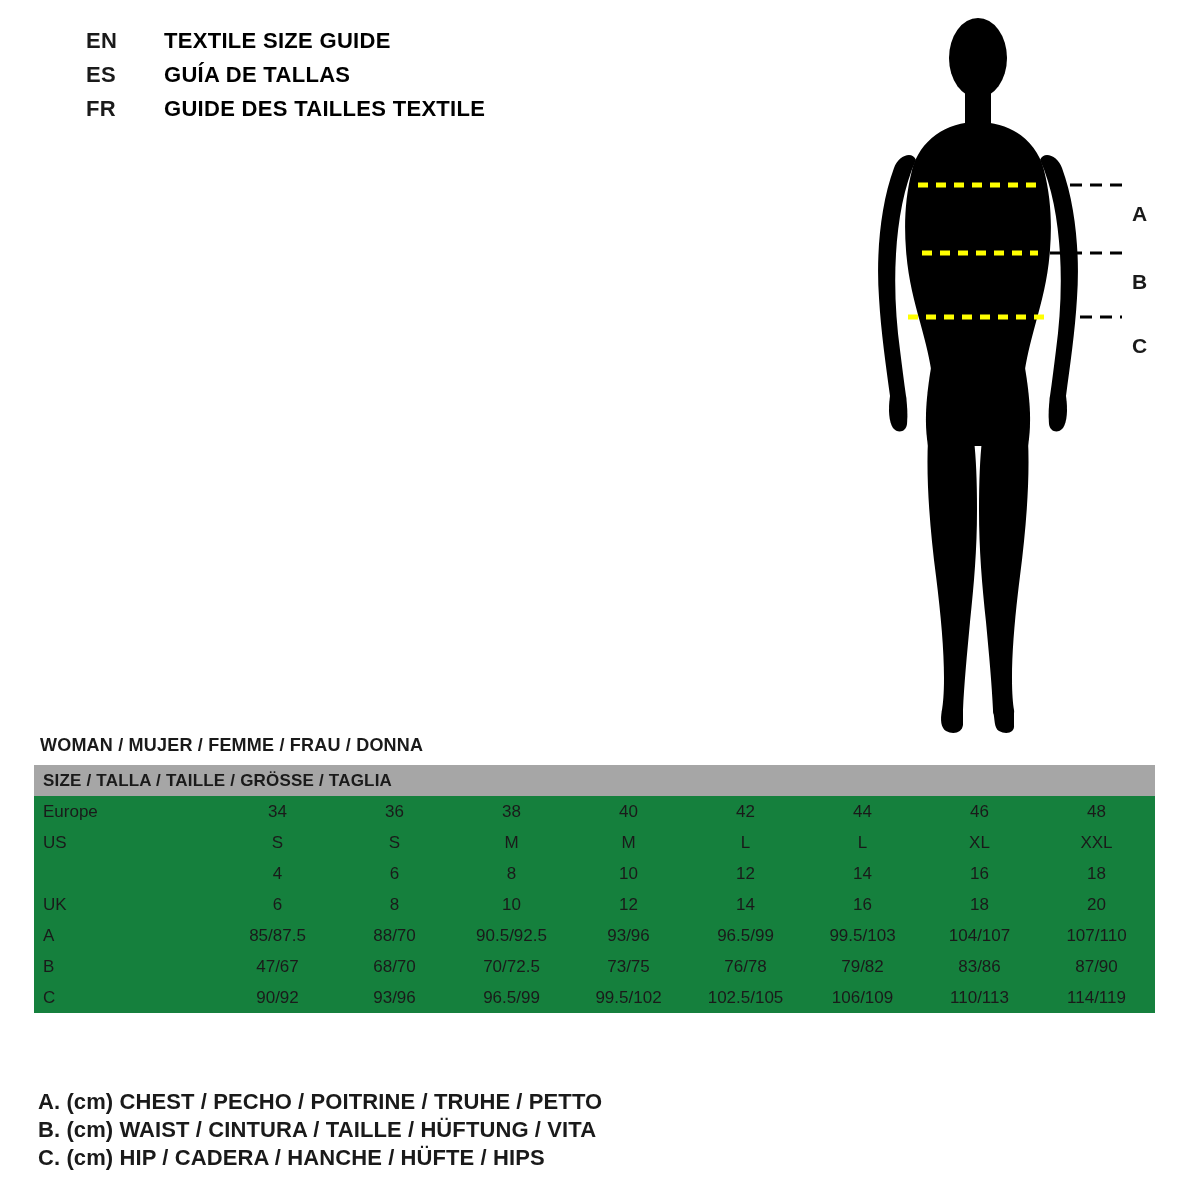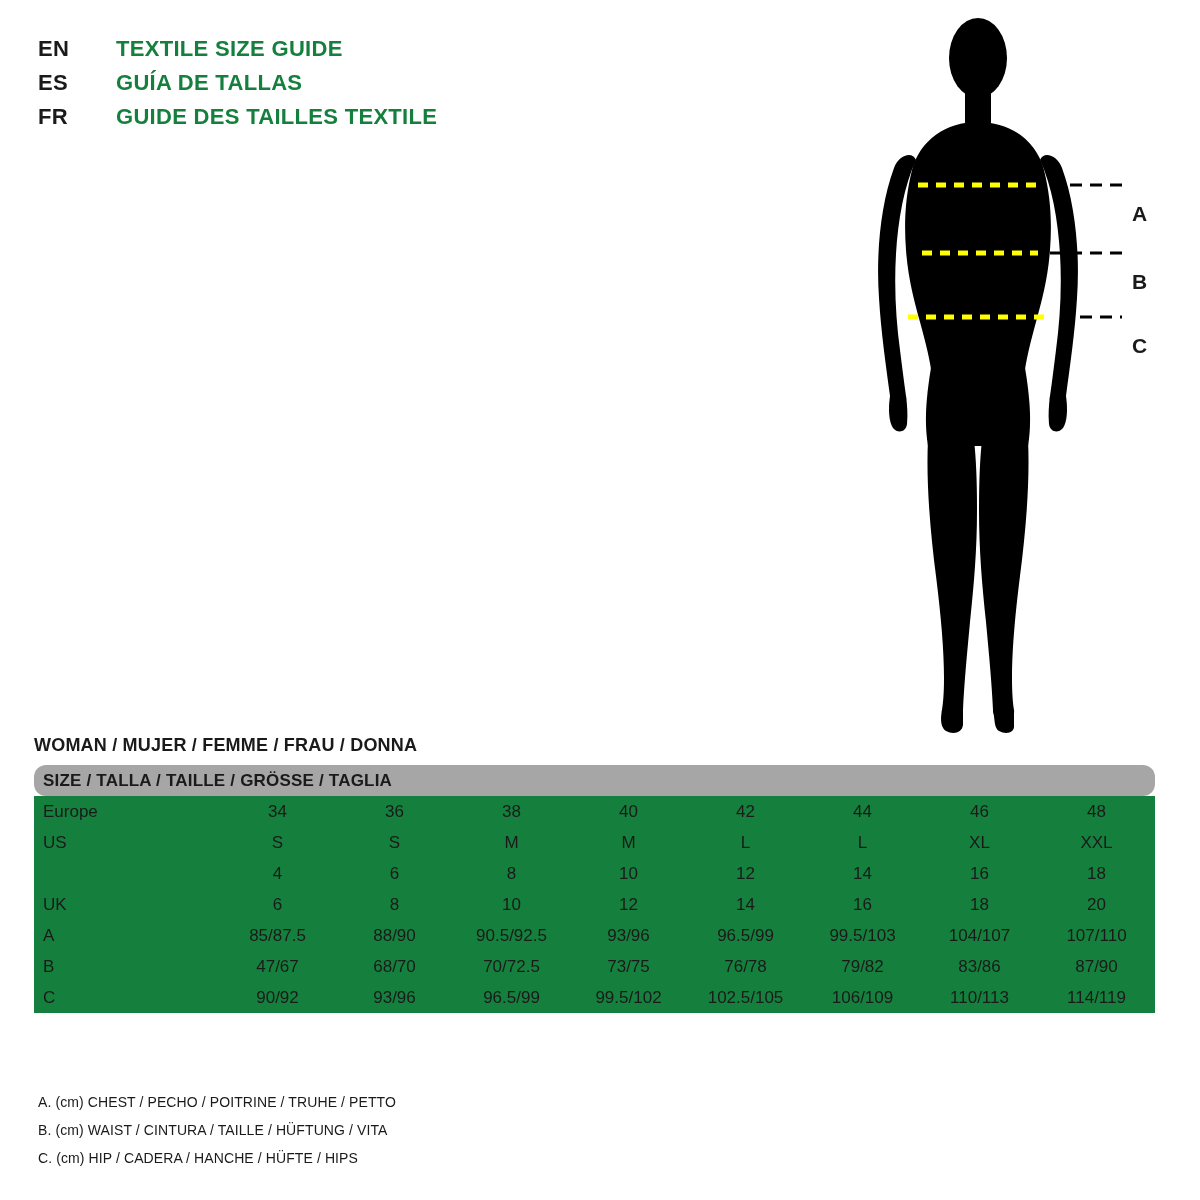--- a/index.html
+++ b/index.html
@@ -18,35 +18,36 @@
 
   
   #lang-block {
     position: absolute;
     left: 38px;
     top: 28px;
     width: 640px;
   }
   .lang-row {
     display: flex;
-    align-items: flex-end;
+    align-items: flex-start;
     height: 34px;
+    margin-left: 48px;
   }
   .lang-code {
     width: 78px;
     font-size: 22px;
     font-weight: bold;
     letter-spacing: .3px;
     color: #1a1a1a;
   }
   .lang-title {
     font-size: 22px;
     font-weight: bold;
     letter-spacing: .3px;
-    color: #15803d;
+    color: #000000;
     white-space: nowrap;
   }
 
   
   #figure-area {
     position: absolute;
     left: 860px;
     top: 10px;
     width: 330px;
     height: 730px;
@@ -66,62 +67,62 @@
     left: 34px;
     top: 735px;
     width: 1140px;
   }
   #gender-label {
     font-size: 18px;
     font-weight: bold;
     letter-spacing: .2px;
     margin-bottom: 9px;
     color: #1a1a1a;
+    margin-left: 6px;
   }
   table {
     border-collapse: collapse;
     width: 1115px;
     table-layout: fixed;
   }
   th, td {
     font-size: 17px;
     color: #1a1a1a;
     padding: 0;
     height: 31px;
     vertical-align: middle;
   }
   th.header-cell {
     background: #a6a6a6;
     text-align: left;
     padding-left: 9px;
     font-weight: bold;
     font-size: 17px;
     letter-spacing: .2px;
-    border-radius: 12px;
   }
   td.row-label {
     text-align: left;
     padding-left: 9px;
   }
   td.val {
     text-align: center;
   }
   tr.shade td { background: #15803d; }
   tr.plain td { background: #15803d; }
 
   
   #footnotes {
     position: absolute;
     left: 38px;
     top: 1088px;
     width: 900px;
   }
   .footnote {
-    font-size: 14px;
-    font-weight: normal;
+    font-size: 22px;
+    font-weight: bold;
     letter-spacing: .1px;
     color: #1a1a1a;
     height: 28px;
     line-height: 28px;
     white-space: nowrap;
   }
 </style>
 </head>
 <body>
 
@@ -289,21 +290,21 @@
         <td class="val">10</td>
         <td class="val">12</td>
         <td class="val">14</td>
         <td class="val">16</td>
         <td class="val">18</td>
         <td class="val">20</td>
       </tr>
       <tr class="shade">
         <td class="row-label">A</td>
         <td class="val">85/87.5</td>
-        <td class="val">88/90</td>
+        <td class="val">88/70</td>
         <td class="val">90.5/92.5</td>
         <td class="val">93/96</td>
         <td class="val">96.5/99</td>
         <td class="val">99.5/103</td>
         <td class="val">104/107</td>
         <td class="val">107/110</td>
       </tr>
       <tr class="plain">
         <td class="row-label">B</td>
         <td class="val">47/67</td>

